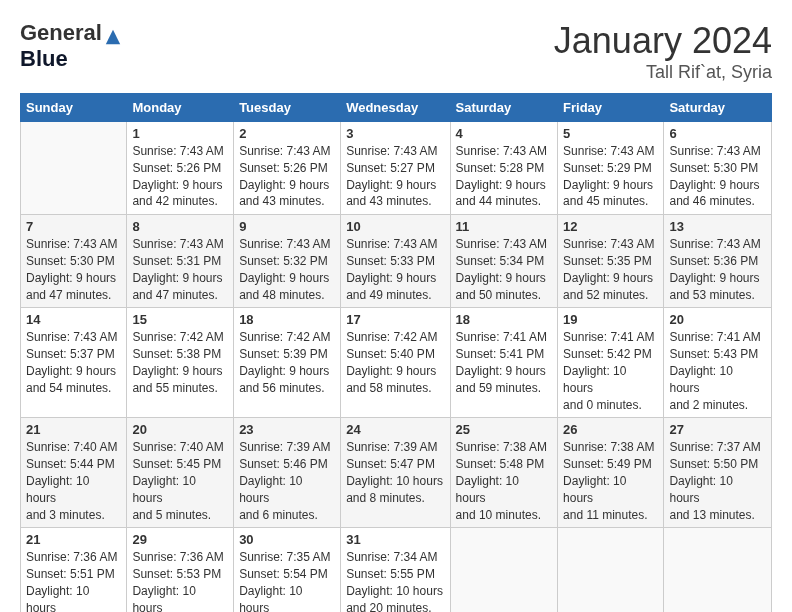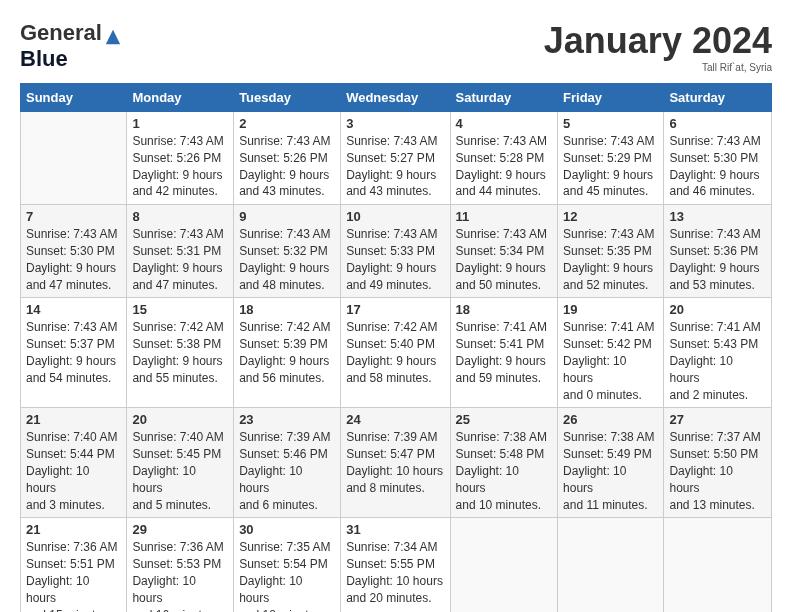--- a/index.html
+++ b/index.html
@@ -38,25 +38,25 @@
     .logo-icon {
       width: 18px;
       height: 18px;
       margin-left: 2px;
     }
     .title-area {
       text-align: right;
     }
     .calendar-title {
       font-size: 36px;
-      font-weight: bold;
+      font-weight: normal;
       color: #333;
     }
     .calendar-subtitle {
-      font-size: 10px;
+      font-size: 18px;
       color: #555;
     }
     table {
       width: 100%;
       border-collapse: collapse;
       font-size: 11px;
       padding-left: 48px;
     }
     thead tr th {
       background-color: #2b6cb0;

